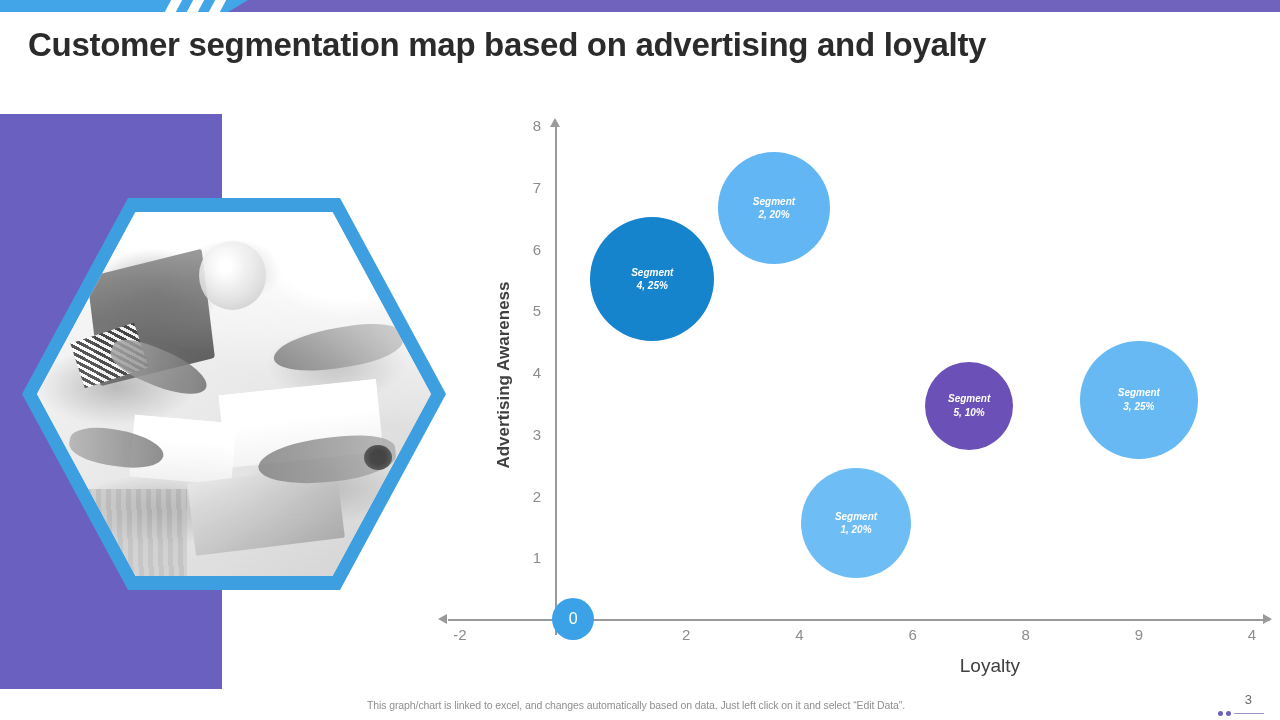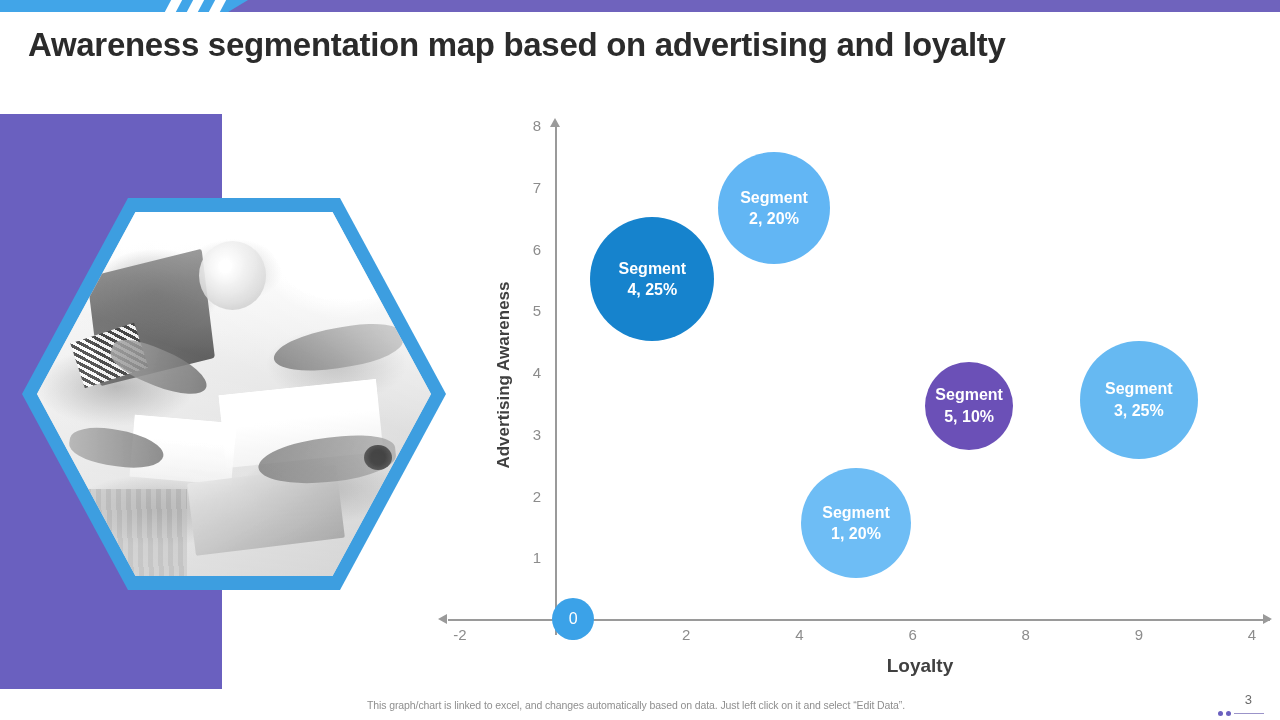--- a/index.html
+++ b/index.html
@@ -217,32 +217,33 @@
   }
   .y-title {
     position: absolute; left: -56px; top: 255px;
     width: 260px; text-align: center;
     font-size: 17px; font-weight: bold; color: #404040;
     transform: rotate(-90deg);
     transform-origin: center center;
   }
   .x-title {
     position: absolute; left: 390px; top: 545px;
-    width: 200px; text-align: center;
-    font-size: 19px; font-weight: bold; color: #404040;
+    width: 200px; text-align: right;
+    font-size: 19px; font-weight: normal; color: #404040;
   }
   .bubble {
     position: absolute;
     border-radius: 50%;
     display: flex; align-items: center; justify-content: center;
     text-align: center;
-    color: #ffffff; font-size: 16px; font-weight: bold;
+    color: #ffffff; font-size: 10px; font-weight: bold;
     line-height: 1.35;
     transform: translate(-50%, -50%);
     white-space: pre-line;
+    font-style: italic;
   }
   .origin-bubble {
     position: absolute;
     border-radius: 50%;
     display: flex; align-items: center; justify-content: center;
     color: #ffffff; font-size: 16px;
     transform: translate(-50%, -50%);
     background: #3ba2e8;
   }
 
@@ -275,21 +276,21 @@
 <div id="slide">
 
   <div class="topbar">
     <div class="topbar-purple"></div>
     <div class="topbar-blue"></div>
     <div class="slash s1"></div>
     <div class="slash s2"></div>
     <div class="slash s3"></div>
   </div>
 
-  <div class="title">Awareness segmentation map based on advertising and loyalty</div>
+  <div class="title">Customer segmentation map based on advertising and loyalty</div>
 
   <div class="purple-rect"></div>
   <div class="hex-wrap">
     <div class="hex-outer"></div>
     <div class="hex-inner">
       <div class="photo">
         <div class="photo-el ph-wood"></div>
         <div class="photo-el ph-laptop"></div>
         <div class="photo-el ph-clock"></div>
         <div class="photo-el ph-paper1"></div>

